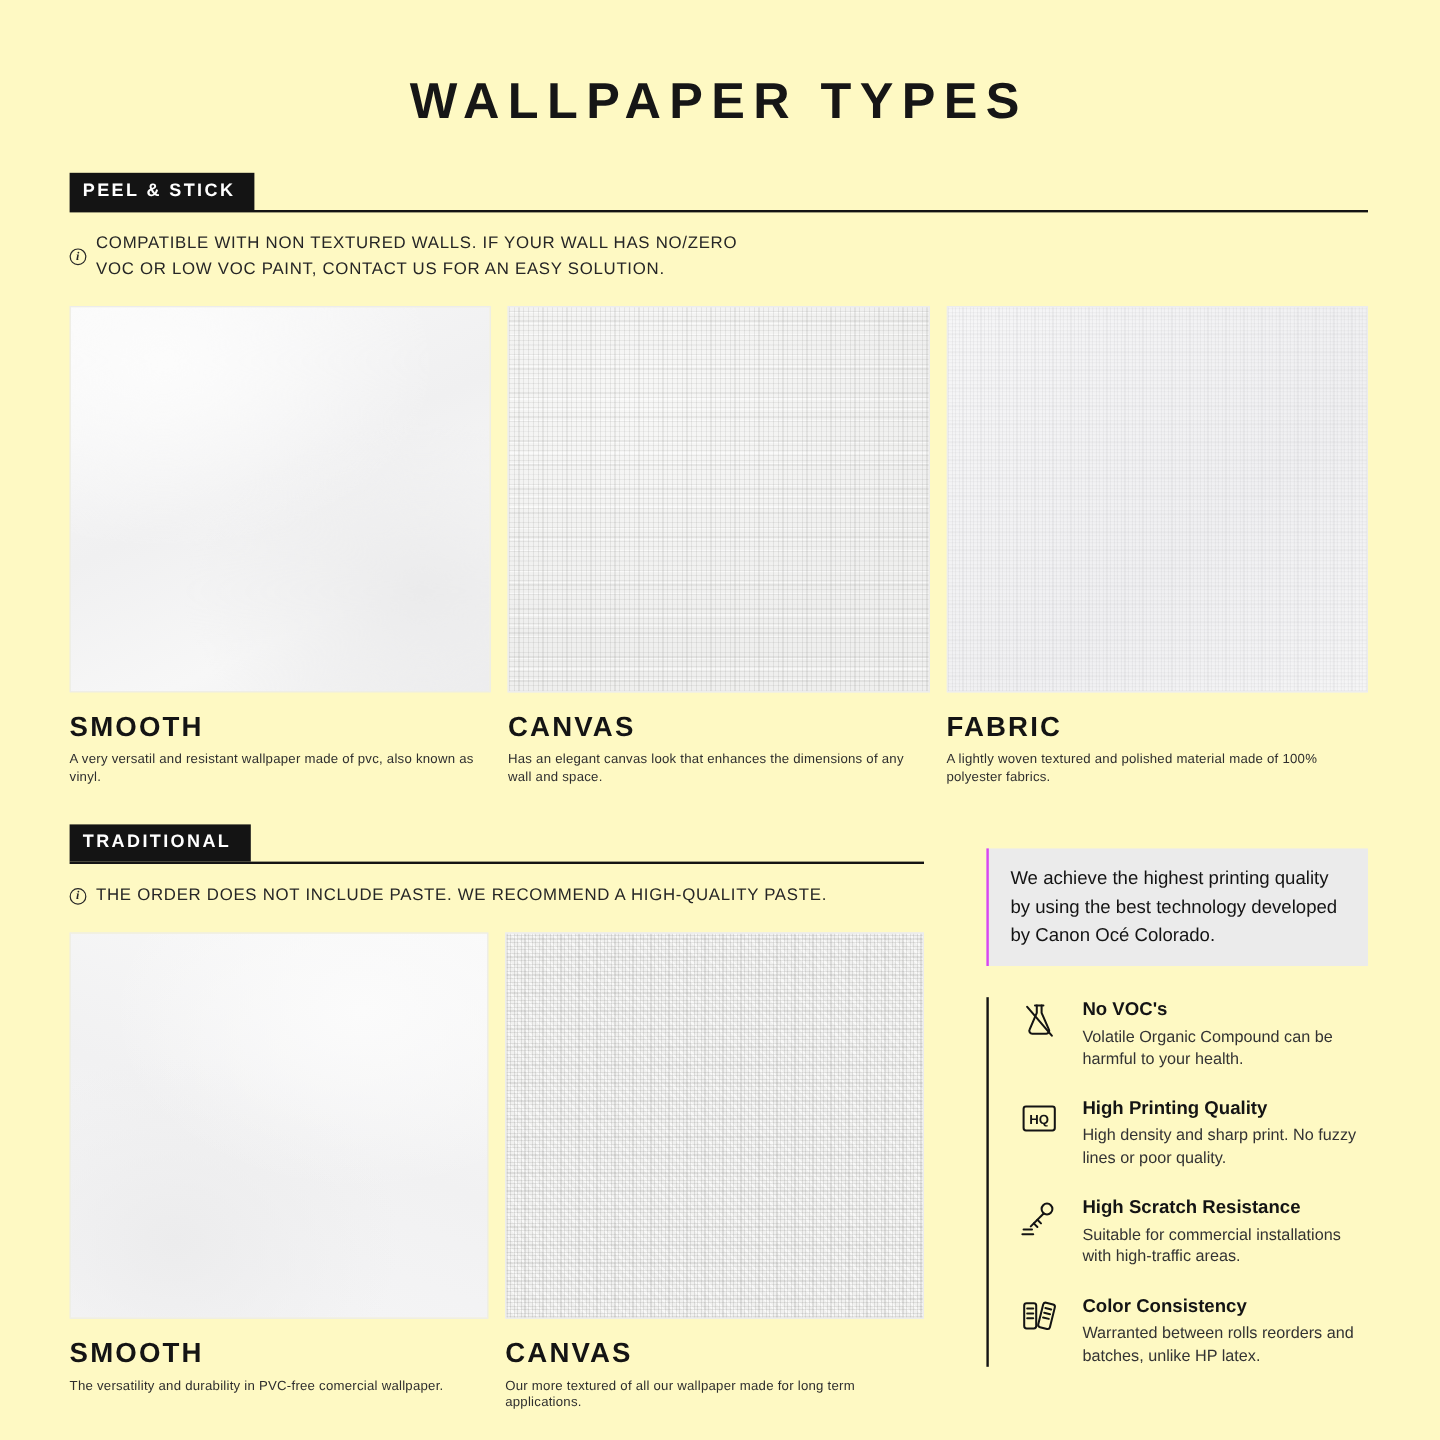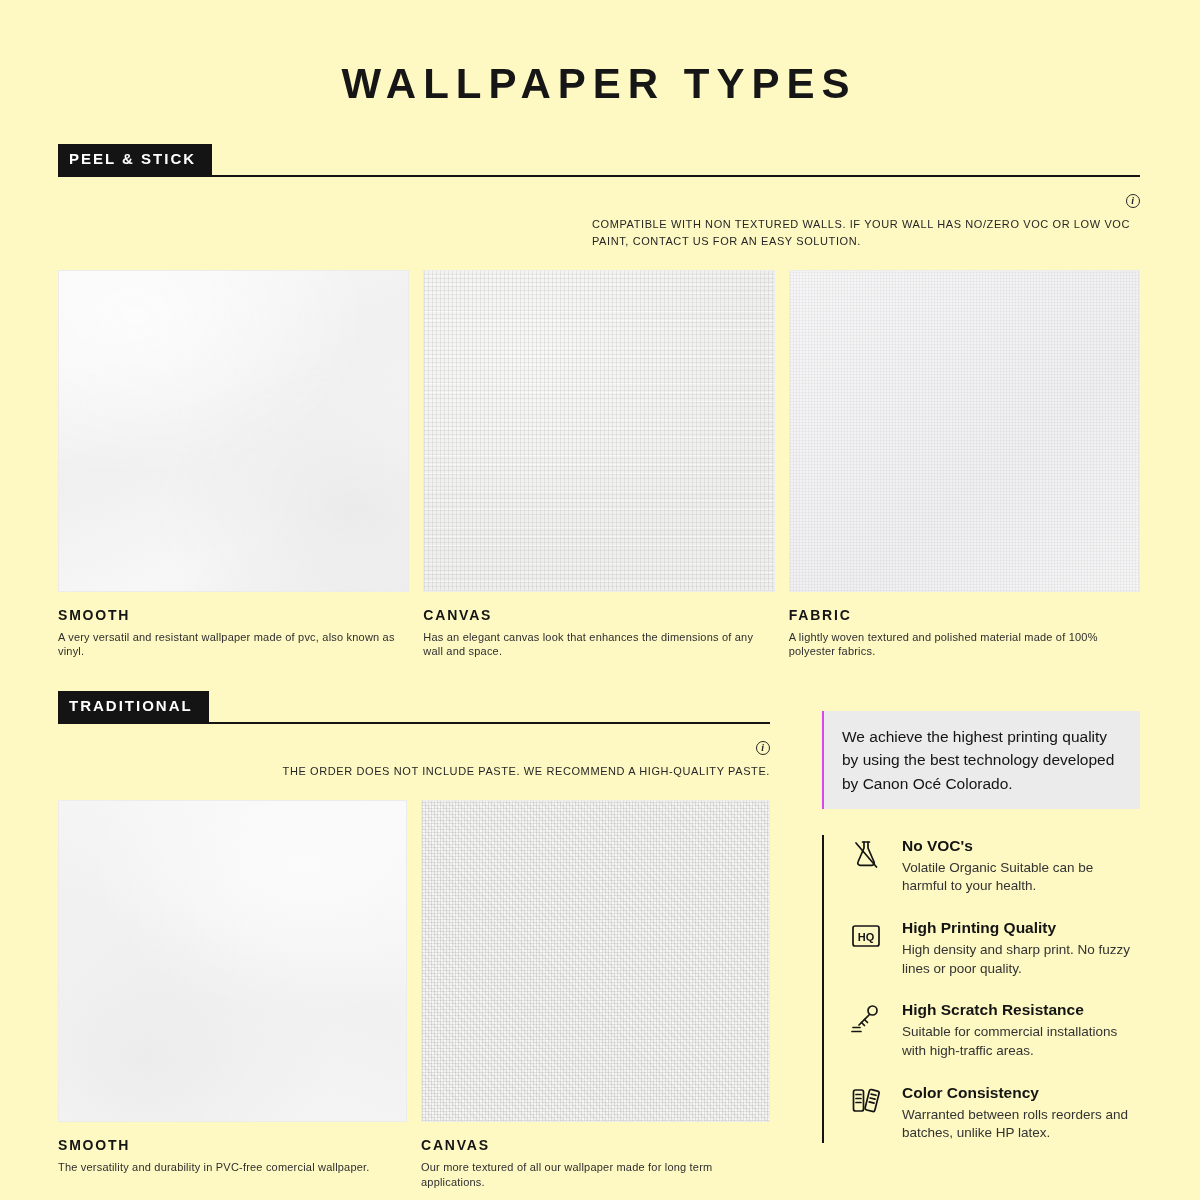--- a/index.html
+++ b/index.html
@@ -32,29 +32,28 @@
     background: #141414;
     color: #ffffff;
     font-size: 15px;
     font-weight: 700;
     letter-spacing: 2px;
     padding: 6px 16px 6px 11px;
     line-height: 1.25;
   }
   .note {
     display: flex;
-    align-items: flex-end;
+    align-items: center;
     gap: 8px;
     margin: 15px 0 20px;
-    font-size: 11px;
+    font-size: 14px;
     letter-spacing: 0.6px;
     line-height: 1.55;
     color: #262626;
     font-weight: 400;
-    flex-direction: column;
   }
   .info-icon {
     flex: 0 0 auto;
     margin-top: 2px;
     width: 14px; height: 14px;
     border: 1.4px solid #262626;
     border-radius: 50%;
     display: flex; align-items: center; justify-content: center;
     font: italic 700 10px "Liberation Serif", serif;
   }
@@ -96,21 +95,21 @@
   }
   .swatch-canvas-b {
     background-color: #f1f1f0;
     background-image:
       repeating-linear-gradient(0deg,  rgba(108,108,105,0.14) 0 1px, rgba(255,255,255,0) 1px 3px),
       repeating-linear-gradient(90deg, rgba(108,108,105,0.16) 0 1px, rgba(255,255,255,0) 1px 3px),
       repeating-linear-gradient(45deg, rgba(255,255,255,0.5) 0 2px, rgba(255,255,255,0) 2px 6px);
   }
   .card-title {
     margin: 15px 0 7px;
-    font-size: 14px;
+    font-size: 23px;
     font-weight: 700;
     letter-spacing: 1.8px;
     color: #141414;
   }
   .card-desc {
     margin: 0;
     font-size: 11px;
     line-height: 1.33;
     color: #2e2e2e;
     letter-spacing: 0.2px;
@@ -208,21 +207,21 @@
         <div class="feature">
           <div class="feature-icon">
             <svg class="icon-svg" width="34" height="34" viewBox="0 0 34 34" fill="none" stroke="#141414" stroke-width="1.7" stroke-linecap="round" stroke-linejoin="round">
               <path d="M13.5 5h7"></path>
               <path d="M15 5v6l-6 14a2.4 2.4 0 0 0 2.2 3.4h11.6A2.4 2.4 0 0 0 25.1 25L19 11V5"></path>
               <line x1="7" y1="6" x2="27.5" y2="30"></line>
             </svg>
           </div>
           <div class="feature-body">
             <div class="feature-title">No VOC's</div>
-            <div class="feature-desc">Volatile Organic Suitable can be harmful to your health.</div>
+            <div class="feature-desc">Volatile Organic Compound can be harmful to your health.</div>
           </div>
         </div>
 
         <div class="feature">
           <div class="feature-icon">
             <svg class="icon-svg" width="34" height="34" viewBox="0 0 34 34" fill="none" stroke="#141414" stroke-width="1.7" stroke-linecap="round" stroke-linejoin="round">
               <rect x="4" y="7" width="26" height="20" rx="2"></rect>
               <text x="17" y="21.5" text-anchor="middle" font-size="11" font-weight="bold" fill="#141414" stroke="none" font-family="Liberation Sans, sans-serif">HQ</text>
             </svg>
           </div>

